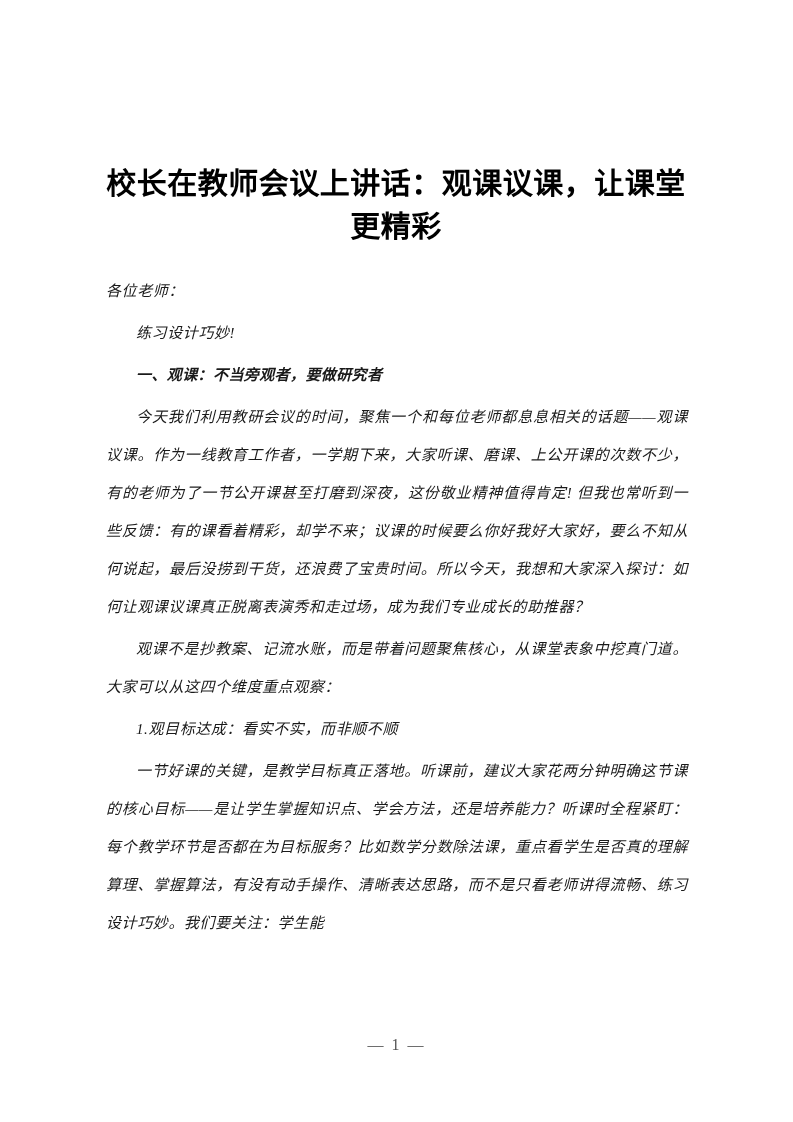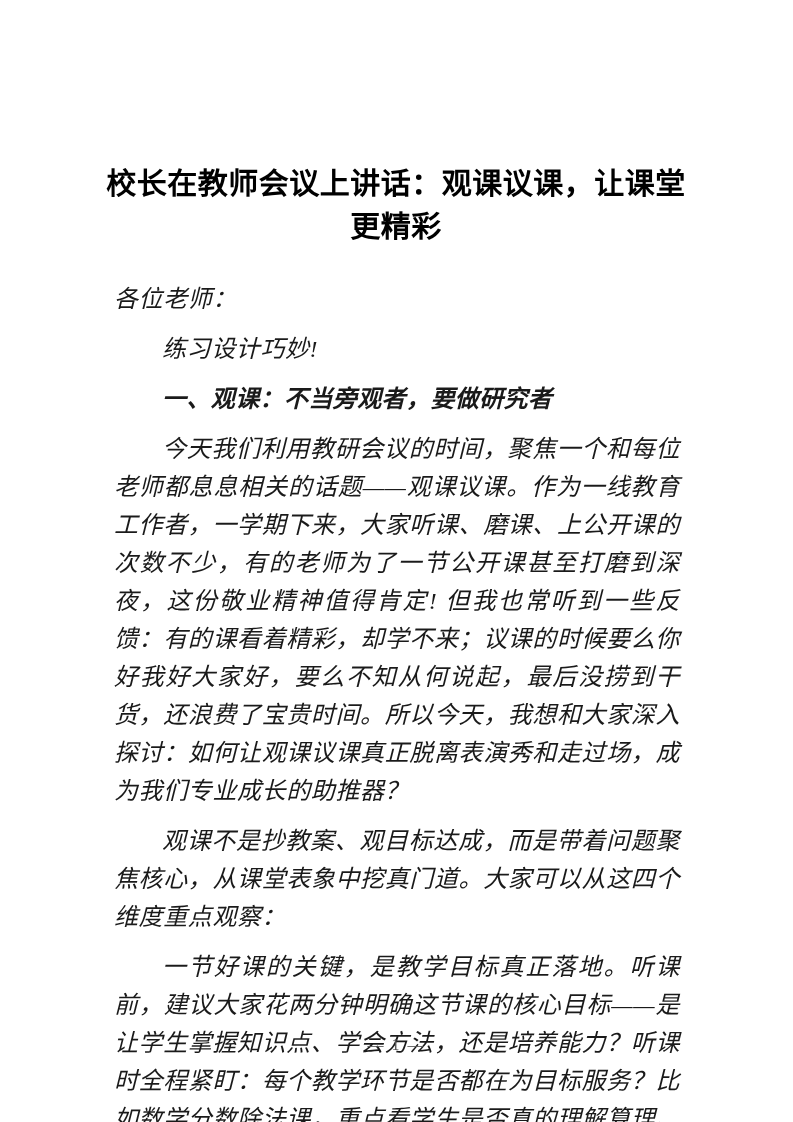--- a/index.html
+++ b/index.html
@@ -41,23 +41,23 @@
 
   
   .body-block {
     position: absolute;
     left: 102px;
     top: 268px;
     width: 590px;
   }
 
   .para {
-    margin: 12px;
+    margin: 4px;
     font-family: "Liberation Serif", "DejaVu Serif", serif;
-    font-size: 24px;
+    font-size: 15px;
     line-height: 38px;
     color: #1a1a1a;
     text-align: justify;
     text-justify: inter-character;
     letter-spacing: 0.6px;
     font-style: italic;
     font-synthesis: style weight;
   }
 
   .para.no-indent {
@@ -100,21 +100,22 @@
 
   <div class="body-block">
     <p class="para no-indent">各位老师：</p>
 
     <p class="para indent">练习设计巧妙!</p>
 
     <p class="para heading">一、观课：不当旁观者，要做研究者</p>
 
     <p class="para indent">今天我们利用教研会议的时间，聚焦一个和每位老师都息息相关的话题——观课议课。作为一线教育工作者，一学期下来，大家听课、磨课、上公开课的次数不少，有的老师为了一节公开课甚至打磨到深夜，这份敬业精神值得肯定! 但我也常听到一些反馈：有的课看着精彩，却学不来；议课的时候要么你好我好大家好，要么不知从何说起，最后没捞到干货，还浪费了宝贵时间。所以今天，我想和大家深入探讨：如何让观课议课真正脱离表演秀和走过场，成为我们专业成长的助推器？</p>
 
-    <p class="para indent">观课不是抄教案、观目标达成，而是带着问题聚焦核心，从课堂表象中挖真门道。大家可以从这四个维度重点观察：</p>
+    <p class="para indent">观课不是抄教案、记流水账，而是带着问题聚焦核心，从课堂表象中挖真门道。大家可以从这四个维度重点观察：</p>
 
+    <p class="para sub-heading">1.观目标达成：看实不实，而非顺不顺</p>
 
     <p class="para indent">一节好课的关键，是教学目标真正落地。听课前，建议大家花两分钟明确这节课的核心目标——是让学生掌握知识点、学会方法，还是培养能力？听课时全程紧盯：每个教学环节是否都在为目标服务？比如数学分数除法课，重点看学生是否真的理解算理、掌握算法，有没有动手操作、清晰表达思路，而不是只看老师讲得流畅、练习设计巧妙。我们要关注：学生能</p>
   </div>
 
   <div class="page-footer">— 1 —</div>
 
 </div>
 
 </body></html>

